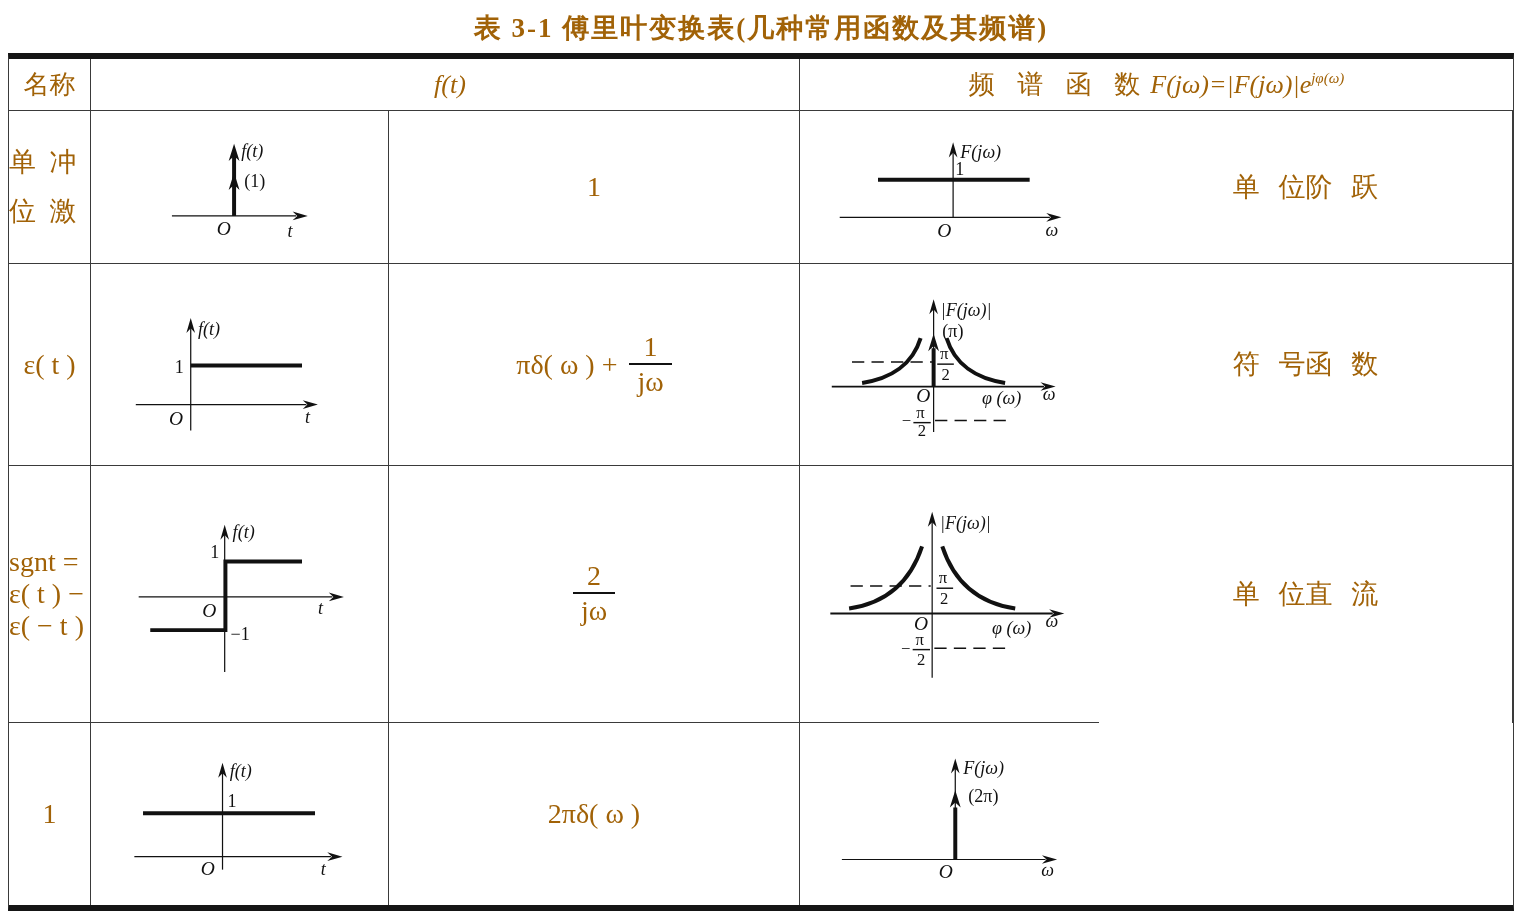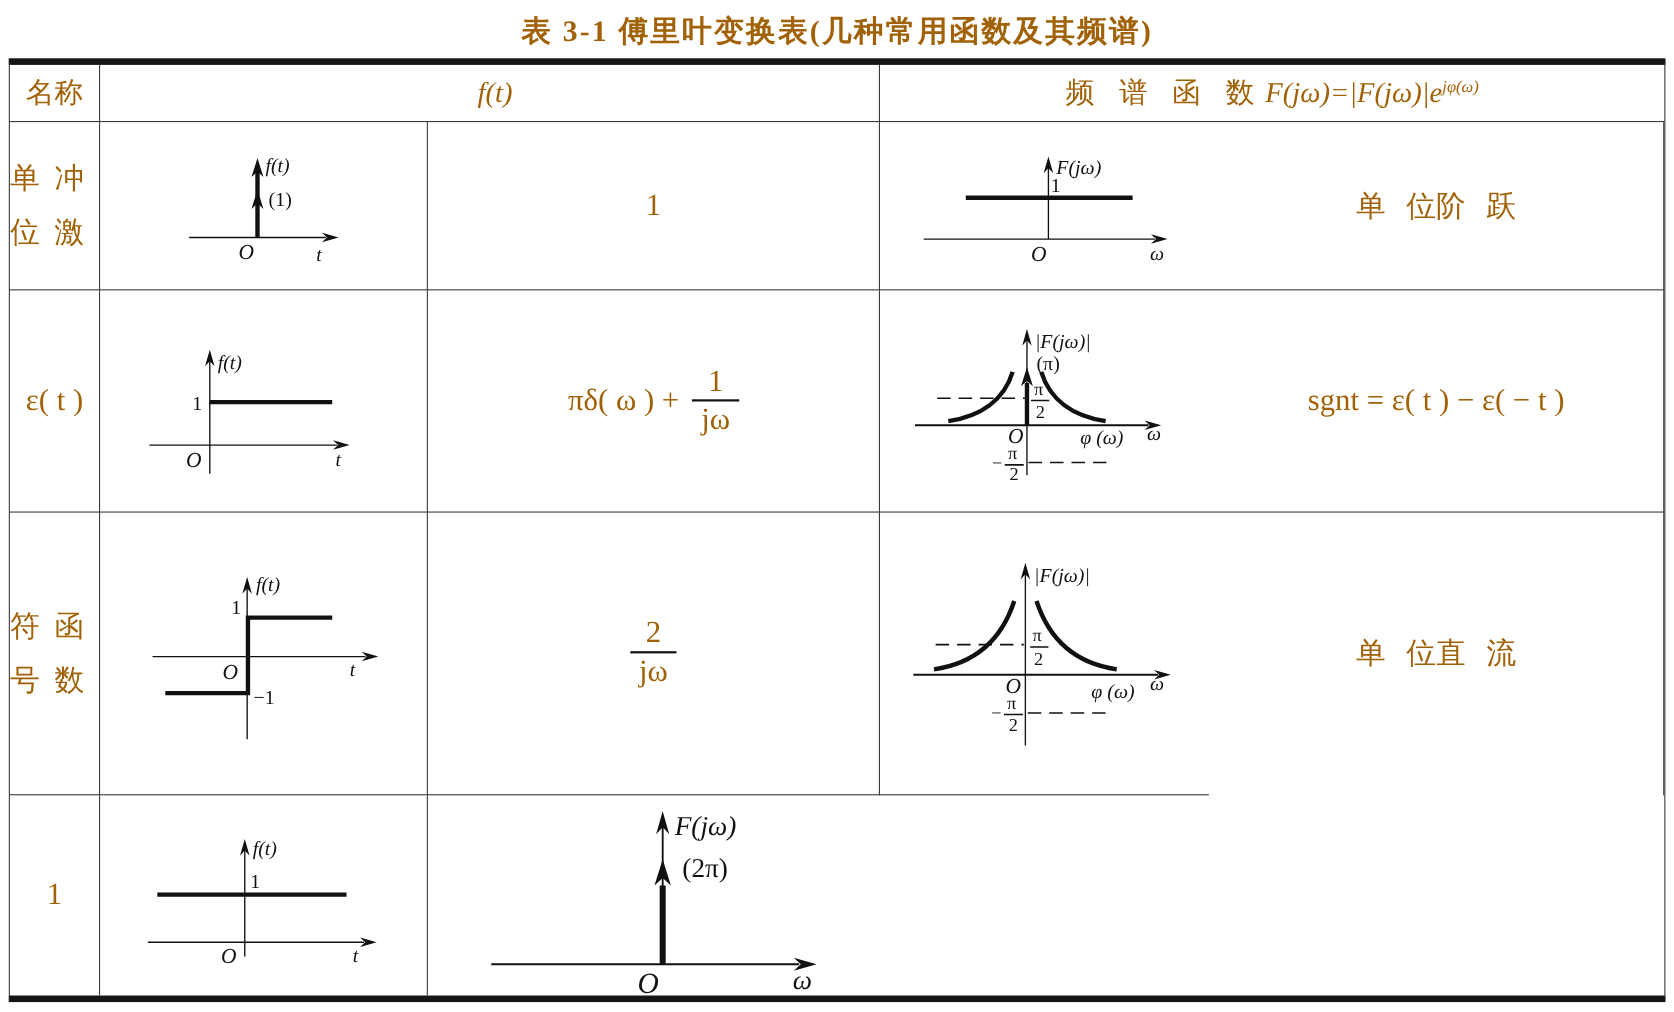--- a/index.html
+++ b/index.html
@@ -154,26 +154,26 @@
         <text class="to" x="161" y="153">O</text>
         <text class="tl" x="252" y="155">φ (ω)</text>
         <text class="tl" x="336" y="150">ω</text>
         <text class="tf" x="141" y="186">−</text>
         <text class="tf" x="161" y="174">π</text>
         <line class="bar" x1="157" y1="181" x2="181" y2="181"></line>
         <text class="tf" x="163" y="200">2</text>
       </svg>
     </div>
 
-    <div class="c formula">
-      <span>sgnt = ε( t ) − ε( − t )</span>
-    </div>
     <div class="c name-cell">
       <span>符 号</span>
       <span>函 数</span>
+    </div>
+    <div class="c formula">
+      <span>sgnt = ε( t ) − ε( − t )</span>
     </div>
     <div class="c">
       <svg width="411" height="256" viewBox="0 0 411 256">
         <line class="ax" x1="66" y1="132" x2="334" y2="132"></line>
         <polygon class="ah" points="350,132 329,126 335.5,132 329,138"></polygon>
         <line class="ax" x1="185" y1="236" x2="185" y2="44"></line>
         <polygon class="ah" points="185,32 179,53 185,46.5 191,53"></polygon>
         <polyline class="thick" points="82,178 186,178 186,83 292,83"></polyline>
         <text class="tl" x="196" y="50">f(t)</text>
         <text class="tn" x="165" y="78">1</text>
@@ -225,20 +225,23 @@
         <polygon class="ah" points="348,152 327,146 333.5,152 327,158"></polygon>
         <line class="ax" x1="182" y1="170" x2="182" y2="34"></line>
         <polygon class="ah" points="182,22 176,43 182,36.5 188,43"></polygon>
         <line class="thick" x1="72" y1="92" x2="310" y2="92"></line>
         <text class="tl" x="192" y="42">f(t)</text>
         <text class="tn" x="189" y="84">1</text>
         <text class="to" x="152" y="178">O</text>
         <text class="tl" x="318" y="177">t</text>
       </svg>
     </div>
+    <div class="c formula row-last">
+      <span>2πδ( ω )</span>
+    </div>
     <div class="c col-last row-last">
       <svg width="414" height="186" viewBox="0 0 414 186">
         <line class="ax" x1="58" y1="156" x2="340" y2="156"></line>
         <polygon class="ah" points="356,156 335,150 341.5,156 335,162"></polygon>
         <line class="ax" x1="215" y1="156" x2="215" y2="28"></line>
         <polygon class="ah" points="215,16 209,37 215,30.5 221,37"></polygon>
         <line class="thick" x1="215" y1="156" x2="215" y2="84"></line>
         <polygon class="ah" points="215,60 207.5,84 215,77 222.5,84"></polygon>
         <text class="tl" x="226" y="38">F(jω)</text>
         <text class="tn" x="233" y="76">(2π)</text>

